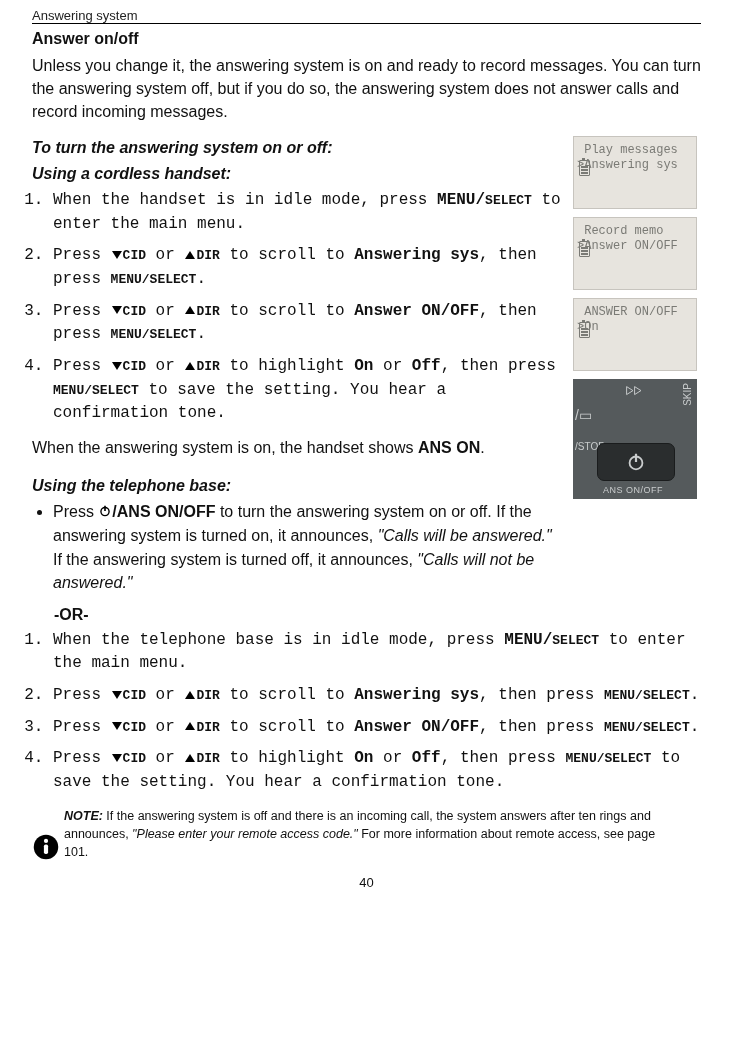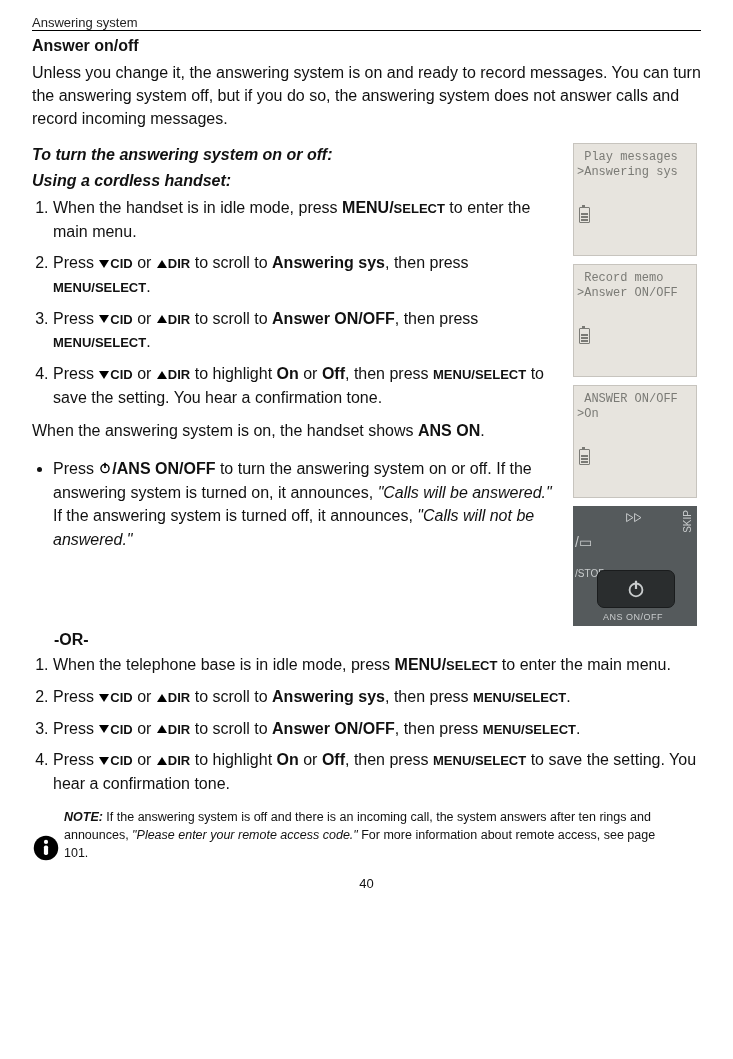--- a/index.html
+++ b/index.html
@@ -5,21 +5,21 @@
     body {
       width: 733px;
       margin: 0;
       padding: 0;
       font-family: Verdana, Geneva, sans-serif;
       color: #111;
       background: #fff;
       box-sizing: border-box;
     }
     .page {
-      padding: 15px 32px 18px 32px;
+      padding: 8px 32px 18px 32px;
       position: relative;
     }
     .breadcrumb {
       font-size: 13px;
       font-weight: 400;
       color: #222;
     }
     h1.title {
       font-family: Verdana, Geneva, sans-serif;
       font-weight: 400;
@@ -63,27 +63,28 @@
       font-weight: 700;
     }
     .section-label {
       font-weight: 700;
       margin: 2px 0 3px 0;
       font-style: italic;
     }
     ol.steps {
       margin: 0 0 10px 0;
       padding-left: 21px;
+      font-family: Liberation Mono, monospace;
     }
     ol.steps li {
       margin-bottom: 8px;
     }
     .lcd-box {
       width: 124px;
-      height: 113px;
+      height: 73px;
       background: #e7e4de;
       border: 1px solid #c7c4be;
       position: relative;
       font-family: "Courier New", monospace;
       font-size: 12px;
       color: #7a7a75;
       padding: 6px 3px 3px 3px;
       box-sizing: border-box;
       line-height: 1.3;
     }
@@ -282,20 +283,21 @@
           <span>Press </span><span class="tri-down"></span><span class="bold scsmall">CID</span><span> or </span><span class="tri-up"></span><span class="bold scsmall">DIR</span><span> to highlight </span><span class="bold">On</span><span> or </span><span class="bold">Off</span><span>, then press </span><span class="bold scsmall">MENU/SELECT</span><span> to save the setting. You hear a confirmation tone.</span>
         </li>
       </ol>
 
       <div>
         <span>When the answering system is on, the handset shows </span><span class="bold">ANS ON</span><span>.</span>
       </div>
 
       <div style="height:12px"></div>
 
+      <div class="section-label">Using the telephone base:</div>
 
       <ul class="bullet">
         <li>
           <span>Press </span><span class="power-glyph"><svg viewBox="0 0 24 24">
                 <circle cx="12" cy="13" r="7" fill="none" stroke="#000" stroke-width="2.4"></circle>
                 <line x1="12" y1="3" x2="12" y2="12" stroke="#000" stroke-width="2.8"></line>
               </svg></span><span class="bold">/ANS ON/OFF</span><span> to turn the answering system on or off. If the answering system is turned on, it announces, </span><span class="italic">"Calls will be answered."</span><span> If the answering system is turned off, it announces, </span><span class="italic">"Calls will not be answered."</span>
         </li>
       </ul>
     </div>

